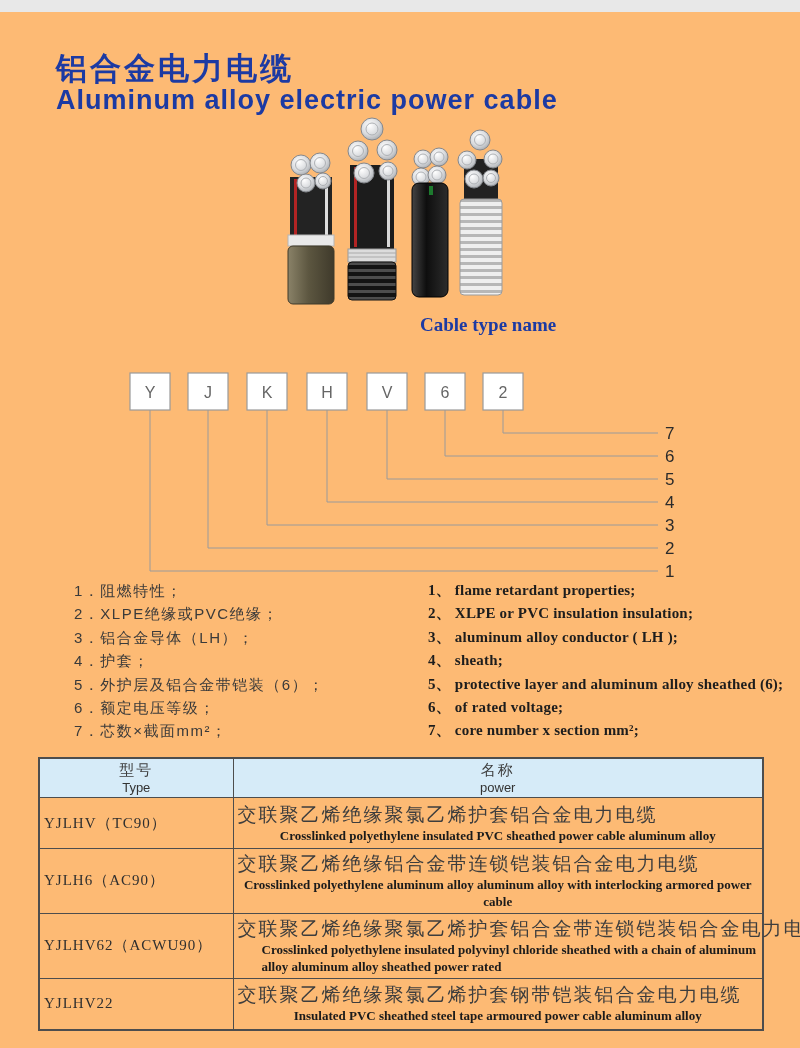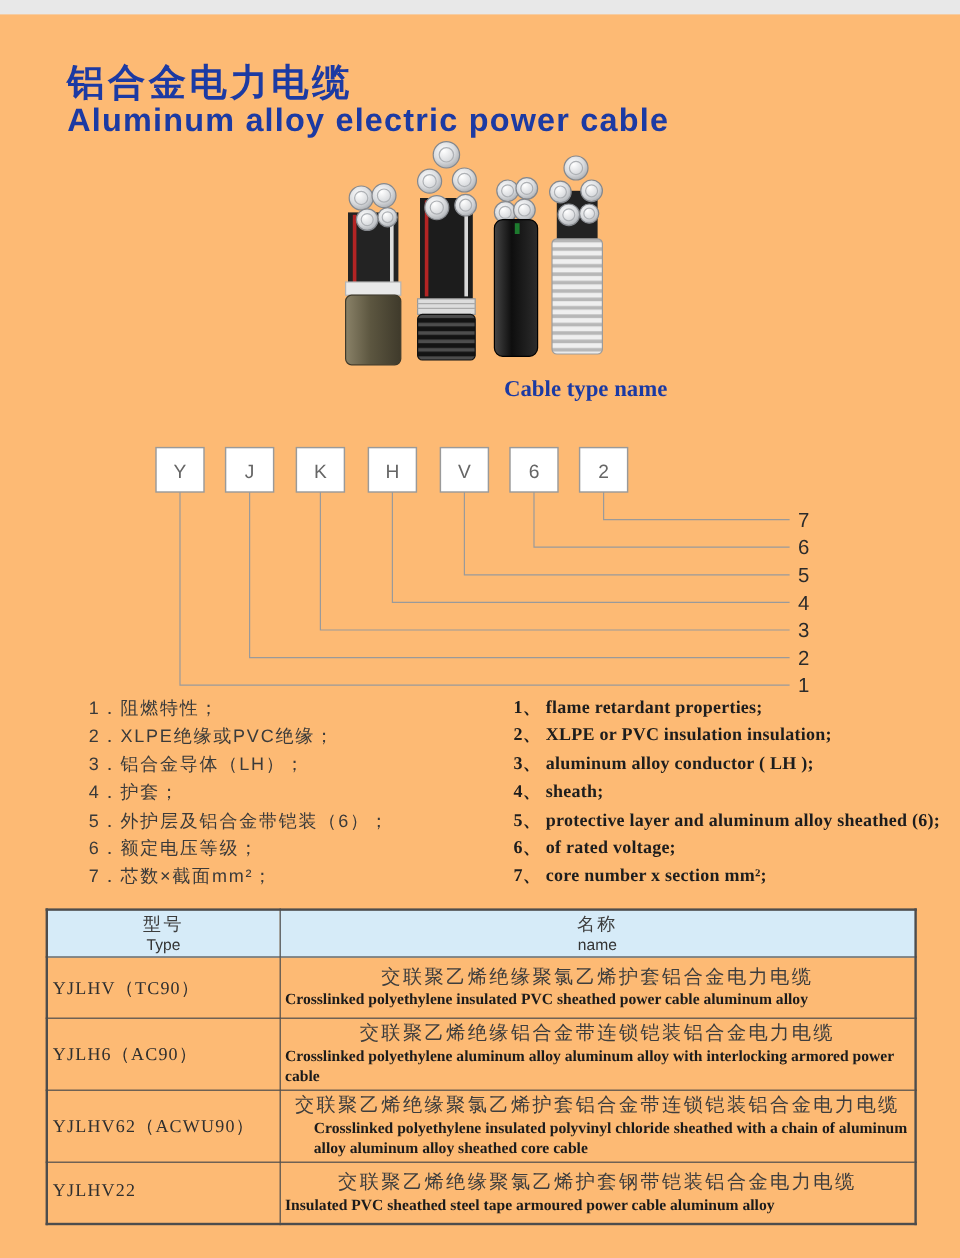--- a/index.html
+++ b/index.html
@@ -34,22 +34,22 @@
     position:absolute;left:38px;top:745px;width:724px;
     border-collapse:collapse;table-layout:fixed;border:2px solid var(--border);
   }
   table.spec td,table.spec th{border:1px solid var(--border);vertical-align:middle;padding:2px 4px;}
   table.spec th{background:var(--hdr-bg);height:36px;font-weight:normal;}
   col.c-type{width:194px;}
   col.c-name{width:530px;}
   .hdr-zh{font-size:15px;color:#3d3d3d;letter-spacing:2px;text-align:center;}
   .hdr-en{font-size:13px;color:#333;font-family:Liberation Sans, sans-serif;text-align:center;}
   .type-cell{font-size:15px;color:#2f2f2f;text-align:left;font-family:"Liberation Serif",serif;letter-spacing:1px;}
-  .name-zh{font-size:16px;color:#3d3d3d;text-align:center;letter-spacing:2px;white-space:nowrap;}
-  .name-en{font-size:13px;color:#1b1b1b;font-family:"Liberation Serif",serif;font-weight:bold;text-align:left;line-height:1.3;}
+  .name-zh{font-size:19px;color:#3d3d3d;text-align:left;letter-spacing:2px;white-space:nowrap;}
+  .name-en{font-size:13px;color:#1b1b1b;font-family:"Liberation Serif",serif;font-weight:bold;text-align:center;line-height:1.3;}
   .name-en.left{text-align:left;padding-left:24px;}
   tr.r1 td{height:51px;} tr.r2 td{height:52px;} tr.r3 td{height:51px;} tr.r4 td{height:52px;}
 
   
   .box-letter{font-family:"Liberation Sans",sans-serif;font-size:16px;fill:#666;}
   .num-label{font-family:"Liberation Sans",sans-serif;font-size:17px;fill:#2b2b2b;}
 </style>
 </head>
 <body>
 
@@ -217,21 +217,21 @@
         <col class="c-name">
       </colgroup>
     <thead>
       <tr>
         <th>
           <div class="hdr-zh">型号</div>
           <div class="hdr-en">Type</div>
         </th>
         <th>
           <div class="hdr-zh">名称</div>
-          <div class="hdr-en">name</div>
+          <div class="hdr-en">power</div>
         </th>
       </tr>
     </thead>
     <tbody>
       <tr class="r1">
         <td class="type-cell">YJLHV（TC90）</td>
         <td>
           <div class="name-zh">交联聚乙烯绝缘聚氯乙烯护套铝合金电力电缆</div>
           <div class="name-en">Crosslinked polyethylene insulated PVC sheathed power cable aluminum alloy</div>
         </td>
@@ -240,21 +240,21 @@
         <td class="type-cell">YJLH6（AC90）</td>
         <td>
           <div class="name-zh">交联聚乙烯绝缘铝合金带连锁铠装铝合金电力电缆</div>
           <div class="name-en">Crosslinked polyethylene aluminum alloy aluminum alloy with interlocking armored power cable</div>
         </td>
       </tr>
       <tr class="r3">
         <td class="type-cell">YJLHV62（ACWU90）</td>
         <td>
           <div class="name-zh">交联聚乙烯绝缘聚氯乙烯护套铝合金带连锁铠装铝合金电力电缆</div>
-          <div class="name-en left">Crosslinked polyethylene insulated polyvinyl chloride sheathed with a chain of aluminum alloy aluminum alloy sheathed core cable</div>
+          <div class="name-en left">Crosslinked polyethylene insulated polyvinyl chloride sheathed with a chain of aluminum alloy aluminum alloy sheathed power rated</div>
         </td>
       </tr>
       <tr class="r4">
         <td class="type-cell">YJLHV22</td>
         <td>
           <div class="name-zh">交联聚乙烯绝缘聚氯乙烯护套钢带铠装铝合金电力电缆</div>
           <div class="name-en">Insulated PVC sheathed steel tape armoured power cable aluminum alloy</div>
         </td>
       </tr>
     </tbody>

